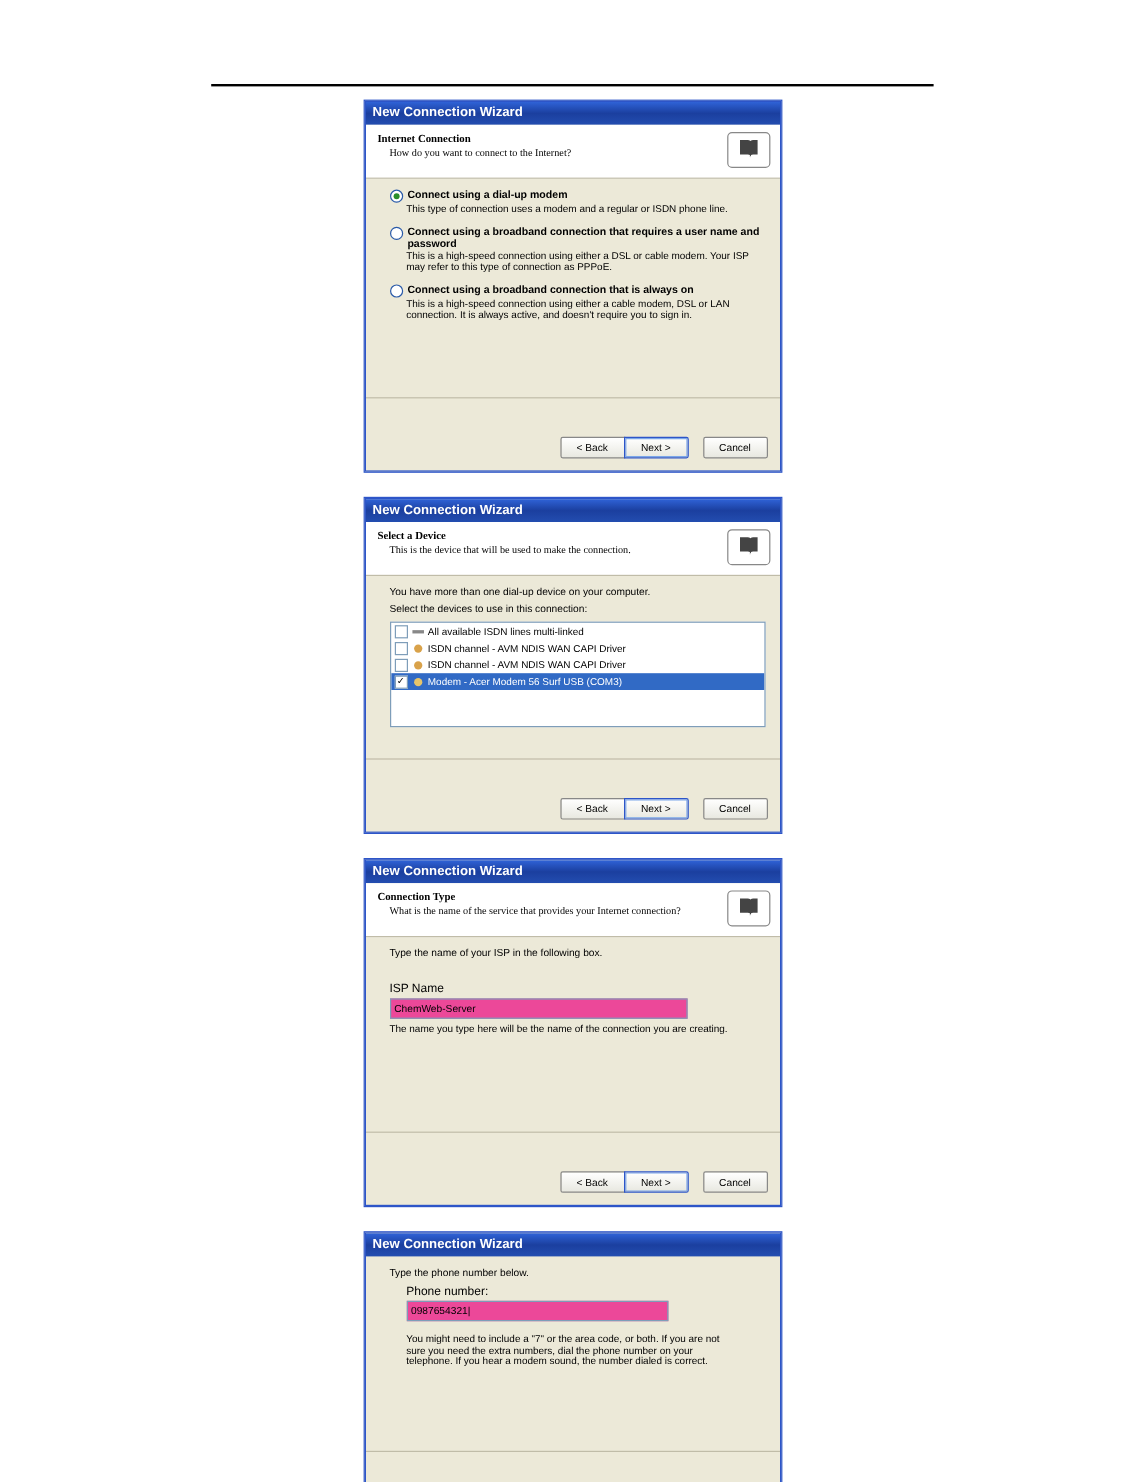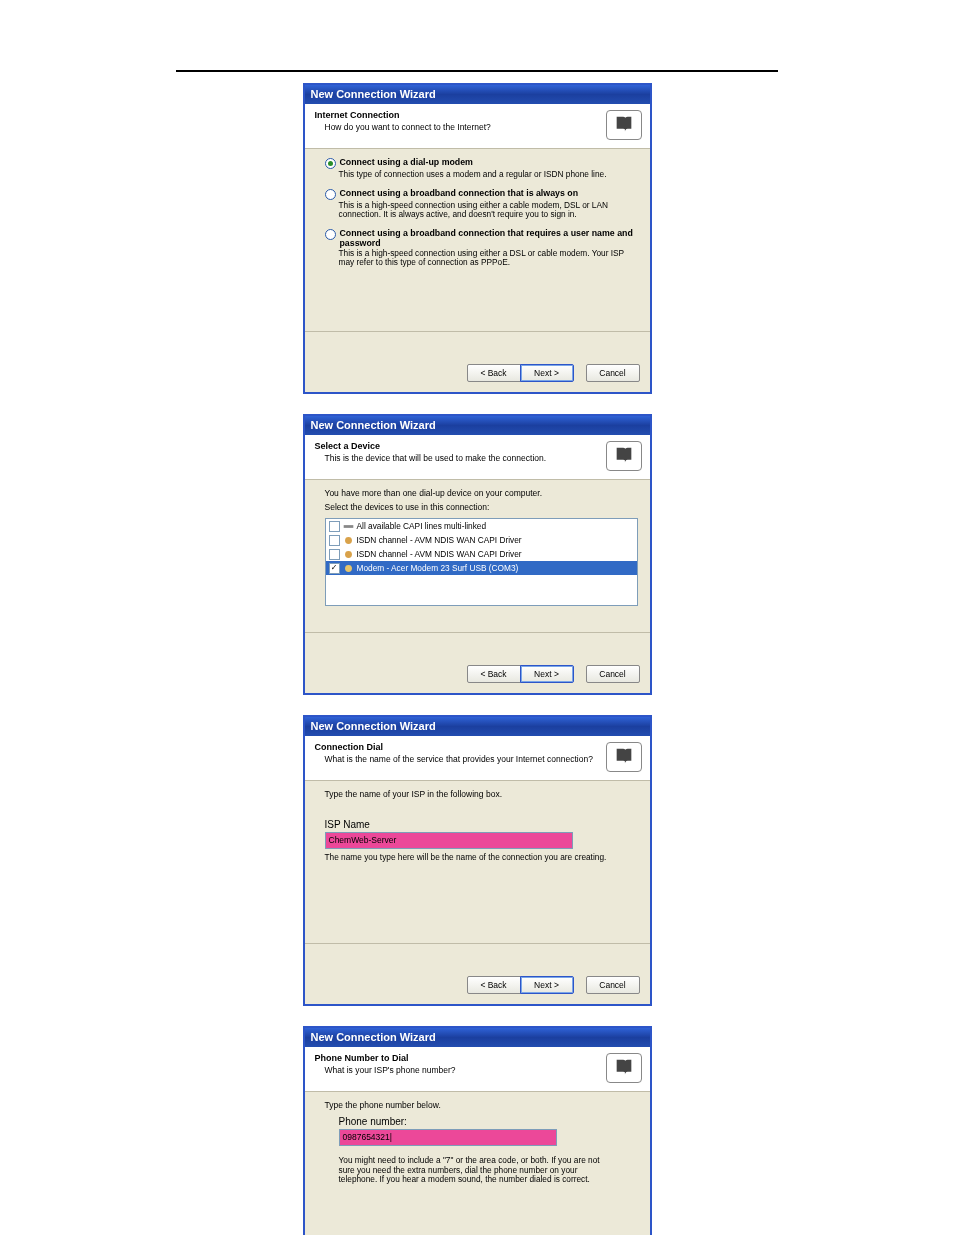--- a/index.html
+++ b/index.html
@@ -29,21 +29,21 @@
     padding: 3px 6px 4px 6px;
   }
   .header {
     background: #fff;
     padding: 6px 8px 8px 10px;
     border-bottom: 1px solid #c0bca8;
     display: flex;
     align-items: flex-start;
     gap: 6px;
   }
-  .header-text { flex: 1; }
+  .header-text { flex: 1; font-family: Liberation Serif, serif; }
   .header-title {
     font-weight: bold;
     font-size: 9px;
     line-height: 1.2;
   }
   .header-sub {
     font-size: 8.5px;
     margin-left: 10px;
     margin-top: 1px;
     line-height: 1.2;
@@ -177,30 +177,30 @@
     <div class="option-row">
       <div class="radio-line">
         <span class="radio checked"></span>
         <span class="opt-label">Connect using a dial-up modem</span>
       </div>
       <div class="opt-desc">This type of connection uses a modem and a regular or ISDN phone line.</div>
     </div>
     <div class="option-row">
       <div class="radio-line">
         <span class="radio"></span>
-        <span class="opt-label">Connect using a broadband connection that is always on</span>
-      </div>
-      <div class="opt-desc">This is a high-speed connection using either a cable modem, DSL or LAN connection. It is always active, and doesn't require you to sign in.</div>
+        <span class="opt-label">Connect using a broadband connection that requires a user name and password</span>
+      </div>
+      <div class="opt-desc">This is a high-speed connection using either a DSL or cable modem. Your ISP may refer to this type of connection as PPPoE.</div>
     </div>
     <div class="option-row">
       <div class="radio-line">
         <span class="radio"></span>
-        <span class="opt-label">Connect using a broadband connection that requires a user name and password</span>
-      </div>
-      <div class="opt-desc">This is a high-speed connection using either a DSL or cable modem. Your ISP may refer to this type of connection as PPPoE.</div>
+        <span class="opt-label">Connect using a broadband connection that is always on</span>
+      </div>
+      <div class="opt-desc">This is a high-speed connection using either a cable modem, DSL or LAN connection. It is always active, and doesn't require you to sign in.</div>
     </div>
   </div>
   <div class="footer">
     <div class="btn-group">
       <div class="btn">&lt; Back</div>
       <div class="btn default">Next &gt;</div>
     </div>
     <div class="btn" style="margin-left:12px">Cancel</div>
   </div>
 </div>
@@ -220,59 +220,59 @@
   </div>
   <div class="body" style="min-height:140px">
     <div class="inst">You have more than one dial-up device on your computer.</div>
     <div class="inst2">Select the devices to use in this connection:</div>
     <div class="listbox">
       <div class="list-item">
         <span class="chk"></span>
         <svg class="mini-icon" viewBox="0 0 16 16">
               <rect x="1" y="6" width="14" height="4" fill="#888"></rect>
             </svg>
-        <span>All available CAPI lines multi-linked</span>
+        <span>All available ISDN lines multi-linked</span>
       </div>
       <div class="list-item">
         <span class="chk"></span>
         <svg class="mini-icon" viewBox="0 0 16 16">
               <circle cx="8" cy="8" r="5" fill="#d9a24a"></circle>
             </svg>
         <span>ISDN  channel - AVM NDIS WAN CAPI Driver</span>
       </div>
       <div class="list-item">
         <span class="chk"></span>
         <svg class="mini-icon" viewBox="0 0 16 16">
               <circle cx="8" cy="8" r="5" fill="#d9a24a"></circle>
             </svg>
         <span>ISDN  channel - AVM NDIS WAN CAPI Driver</span>
       </div>
       <div class="list-item selected">
         <span class="chk">✓</span>
         <svg class="mini-icon" viewBox="0 0 16 16">
               <circle cx="8" cy="8" r="5" fill="#e6c46a"></circle>
             </svg>
-        <span>Modem - Acer Modem 23 Surf USB (COM3)</span>
+        <span>Modem - Acer Modem 56 Surf USB (COM3)</span>
       </div>
     </div>
   </div>
   <div class="footer">
     <div class="btn-group">
       <div class="btn">&lt; Back</div>
       <div class="btn default">Next &gt;</div>
     </div>
     <div class="btn" style="margin-left:12px">Cancel</div>
   </div>
 </div>
 
 <div class="wizard">
   <div class="titlebar">New Connection Wizard</div>
   <div class="header">
     <div class="header-text">
-      <div class="header-title">Connection Dial</div>
+      <div class="header-title">Connection Type</div>
       <div class="header-sub">What is the name of the service that provides your Internet connection?</div>
     </div>
     <div class="header-icon">
       <svg viewBox="0 0 24 24" width="22" height="22">
             <path fill="#444" d="M4 3h7a3 3 0 0 1 3 3v13a3 3 0 0 0-3-3H4V3zm9 3a3 3 0 0 1 3-3h4v13h-4a3 3 0 0 0-3 3V6z"></path>
           </svg>
     </div>
   </div>
   <div class="body" style="min-height:150px">
     <div class="inst" style="margin-bottom:20px">Type the name of your ISP in the following box.</div>
@@ -284,31 +284,20 @@
     <div class="btn-group">
       <div class="btn">&lt; Back</div>
       <div class="btn default">Next &gt;</div>
     </div>
     <div class="btn" style="margin-left:12px">Cancel</div>
   </div>
 </div>
 
 <div class="wizard">
   <div class="titlebar">New Connection Wizard</div>
-  <div class="header">
-    <div class="header-text">
-      <div class="header-title">Phone Number to Dial</div>
-      <div class="header-sub">What is your ISP's phone number?</div>
-    </div>
-    <div class="header-icon">
-      <svg viewBox="0 0 24 24" width="22" height="22">
-            <path fill="#444" d="M4 3h7a3 3 0 0 1 3 3v13a3 3 0 0 0-3-3H4V3zm9 3a3 3 0 0 1 3-3h4v13h-4a3 3 0 0 0-3 3V6z"></path>
-          </svg>
-    </div>
-  </div>
   <div class="body" style="min-height:150px">
     <div class="inst" style="margin-bottom:6px">Type the phone number below.</div>
     <div style="margin-left:14px">
       <div class="field-label">Phone number:</div>
       <div class="text-input" style="width:210px">0987654321|</div>
       <div class="hint" style="width:270px;margin-top:10px">You might need to include a "7" or the area code, or both. If you are not sure you need the extra numbers, dial the phone number on your telephone. If you hear a modem sound, the number dialed is correct.</div>
     </div>
   </div>
   <div class="footer">
     <div class="btn-group">

